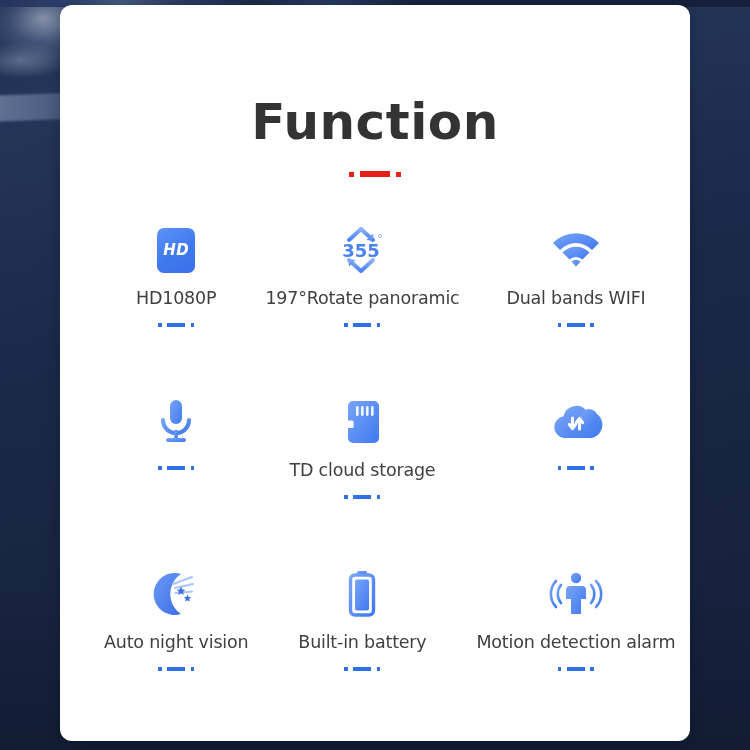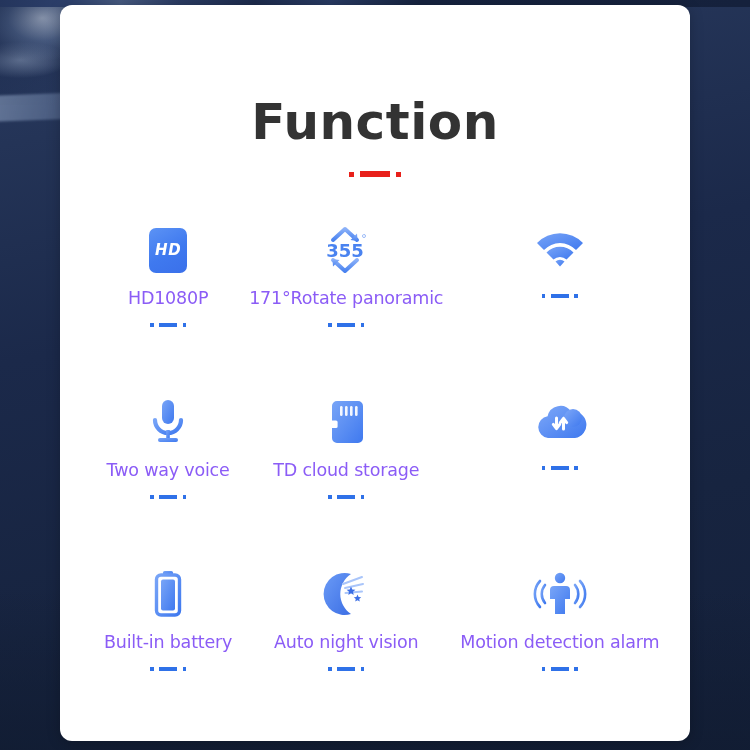--- a/index.html
+++ b/index.html
@@ -116,21 +116,21 @@
   .icon-wrap {
     height: 58px;
     display: flex;
     align-items: center;
     justify-content: center;
   }
   .label {
     margin-top: 9px;
     font-family: "DejaVu Sans", sans-serif;
     font-size: 17.5px;
-    color: #8b5cf6;
+    color: #404040;
     white-space: nowrap;
     letter-spacing: -0.2px;
   }
   .divider {
     margin-top: 15px;
     width: 36px;
     height: 4px;
     display: flex;
     align-items: center;
     justify-content: space-between;
@@ -205,21 +205,21 @@
           <path d="M15 16 L27 5 L39 16" fill="none" stroke="url(#gRot)" stroke-width="4" stroke-linecap="round" stroke-linejoin="round"></path>
           <path d="M39 9.5 L39.5 17 L32.5 16" fill="url(#gRot)"></path>
 
           <path d="M39 36 L27 47 L15 36" fill="none" stroke="url(#gRot)" stroke-width="4" stroke-linecap="round" stroke-linejoin="round"></path>
           <path d="M15 42.5 L14.5 35 L21.5 36" fill="url(#gRot)"></path>
 
           <text x="27" y="33" text-anchor="middle" font-family="DejaVu Sans, sans-serif" font-size="18" font-weight="bold" fill="#4a83f0">355</text>
           <text x="46" y="18" text-anchor="middle" font-family="DejaVu Sans, sans-serif" font-size="11" fill="#7ba4f5">°</text>
         </svg>
       </div>
-      <div class="label">171°Rotate panoramic</div>
+      <div class="label">197°Rotate panoramic</div>
       <div class="divider">
         <span class="d-dot"></span>
         <span class="d-dash"></span>
         <span class="d-dot"></span>
       </div>
     </div>
 
     <div class="cell">
       <div class="icon-wrap">
         <svg width="54" height="42" viewBox="0 0 54 42" aria-hidden="true">
@@ -227,20 +227,21 @@
             <linearGradient id="gWifi" x1="0" y1="0" x2="1" y2="1">
               <stop offset="0%" stop-color="#78a4f7"></stop>
               <stop offset="100%" stop-color="#3f79ef"></stop>
             </linearGradient>
           </defs>
           <path d="M4 14 A32 32 0 0 1 50 14 L43 21 A22 22 0 0 0 11 21 Z" fill="url(#gWifi)"></path>
           <path d="M13.5 23.5 A19 19 0 0 1 40.5 23.5 L33.5 30.5 A9.5 9.5 0 0 0 20.5 30.5 Z" fill="url(#gWifi)"></path>
           <path d="M22.5 32.5 A6.5 6.5 0 0 1 31.5 32.5 L27 37.5 Z" fill="url(#gWifi)"></path>
         </svg>
       </div>
+      <div class="label">Dual bands WIFI</div>
       <div class="divider">
         <span class="d-dot"></span>
         <span class="d-dash"></span>
         <span class="d-dot"></span>
       </div>
     </div>
 
     <div class="cell">
       <div class="icon-wrap">
         <svg width="42" height="50" viewBox="0 0 42 50" aria-hidden="true">
@@ -249,21 +250,20 @@
               <stop offset="0%" stop-color="#79a5f7"></stop>
               <stop offset="100%" stop-color="#3f79ef"></stop>
             </linearGradient>
           </defs>
           <rect x="15" y="3" width="12" height="24" rx="6" fill="url(#gMic)"></rect>
           <path d="M8 23 A13 13 0 0 0 34 23" fill="none" stroke="url(#gMic)" stroke-width="4.2" stroke-linecap="round"></path>
           <rect x="19.2" y="33" width="3.6" height="9" fill="url(#gMic)"></rect>
           <rect x="11" y="41" width="20" height="4" rx="2" fill="url(#gMic)"></rect>
         </svg>
       </div>
-      <div class="label">Two way voice</div>
       <div class="divider">
         <span class="d-dot"></span>
         <span class="d-dash"></span>
         <span class="d-dot"></span>
       </div>
     </div>
 
     <div class="cell">
       <div class="icon-wrap">
         <svg width="42" height="48" viewBox="0 0 42 48" aria-hidden="true">
@@ -310,42 +310,20 @@
       </div>
       <div class="divider">
         <span class="d-dot"></span>
         <span class="d-dash"></span>
         <span class="d-dot"></span>
       </div>
     </div>
 
     <div class="cell">
       <div class="icon-wrap">
-        <svg width="36" height="50" viewBox="0 0 36 50" aria-hidden="true">
-          <defs>
-            <linearGradient id="gBat" x1="0" y1="0" x2="1" y2="1">
-              <stop offset="0%" stop-color="#79a5f7"></stop>
-              <stop offset="100%" stop-color="#3f79ef"></stop>
-            </linearGradient>
-          </defs>
-          <rect x="13" y="2" width="10" height="4" rx="1.6" fill="url(#gBat)"></rect>
-          <rect x="6.5" y="6" width="23" height="40" rx="4.5" fill="none" stroke="url(#gBat)" stroke-width="3.4"></rect>
-          <rect x="11" y="10.5" width="14" height="31" rx="2" fill="url(#gBat)"></rect>
-        </svg>
-      </div>
-      <div class="label">Built-in battery</div>
-      <div class="divider">
-        <span class="d-dot"></span>
-        <span class="d-dash"></span>
-        <span class="d-dot"></span>
-      </div>
-    </div>
-
-    <div class="cell">
-      <div class="icon-wrap">
         <svg width="50" height="48" viewBox="0 0 50 48" aria-hidden="true">
           <defs>
             <linearGradient id="gMoon" x1="0" y1="0" x2="1" y2="1">
               <stop offset="0%" stop-color="#6b9bf6"></stop>
               <stop offset="100%" stop-color="#3c6fe5"></stop>
             </linearGradient>
           </defs>
           <path d="M30 4 A21 21 0 1 0 30 44 A24 24 0 0 1 30 4 Z" fill="url(#gMoon)"></path>
           <path d="M22 14 L41 7" stroke="#a9c5fa" stroke-width="2" stroke-linecap="round"></path>
           <path d="M24 18 L42 14" stroke="#a9c5fa" stroke-width="2" stroke-linecap="round"></path>
@@ -357,20 +335,42 @@
       <div class="label">Auto night vision</div>
       <div class="divider">
         <span class="d-dot"></span>
         <span class="d-dash"></span>
         <span class="d-dot"></span>
       </div>
     </div>
 
     <div class="cell">
       <div class="icon-wrap">
+        <svg width="36" height="50" viewBox="0 0 36 50" aria-hidden="true">
+          <defs>
+            <linearGradient id="gBat" x1="0" y1="0" x2="1" y2="1">
+              <stop offset="0%" stop-color="#79a5f7"></stop>
+              <stop offset="100%" stop-color="#3f79ef"></stop>
+            </linearGradient>
+          </defs>
+          <rect x="13" y="2" width="10" height="4" rx="1.6" fill="url(#gBat)"></rect>
+          <rect x="6.5" y="6" width="23" height="40" rx="4.5" fill="none" stroke="url(#gBat)" stroke-width="3.4"></rect>
+          <rect x="11" y="10.5" width="14" height="31" rx="2" fill="url(#gBat)"></rect>
+        </svg>
+      </div>
+      <div class="label">Built-in battery</div>
+      <div class="divider">
+        <span class="d-dot"></span>
+        <span class="d-dash"></span>
+        <span class="d-dot"></span>
+      </div>
+    </div>
+
+    <div class="cell">
+      <div class="icon-wrap">
         <svg width="56" height="50" viewBox="0 0 56 50" aria-hidden="true">
           <defs>
             <linearGradient id="gPer" x1="0" y1="0" x2="1" y2="1">
               <stop offset="0%" stop-color="#79a5f7"></stop>
               <stop offset="100%" stop-color="#3f79ef"></stop>
             </linearGradient>
           </defs>
 
           <circle cx="28" cy="9" r="5.2" fill="url(#gPer)"></circle>
           <path d="M22 17 H34 A4 4 0 0 1 38 21 V30 H33 V45 H23 V30 H18 V21 A4 4 0 0 1 22 17 Z" fill="url(#gPer)"></path>

